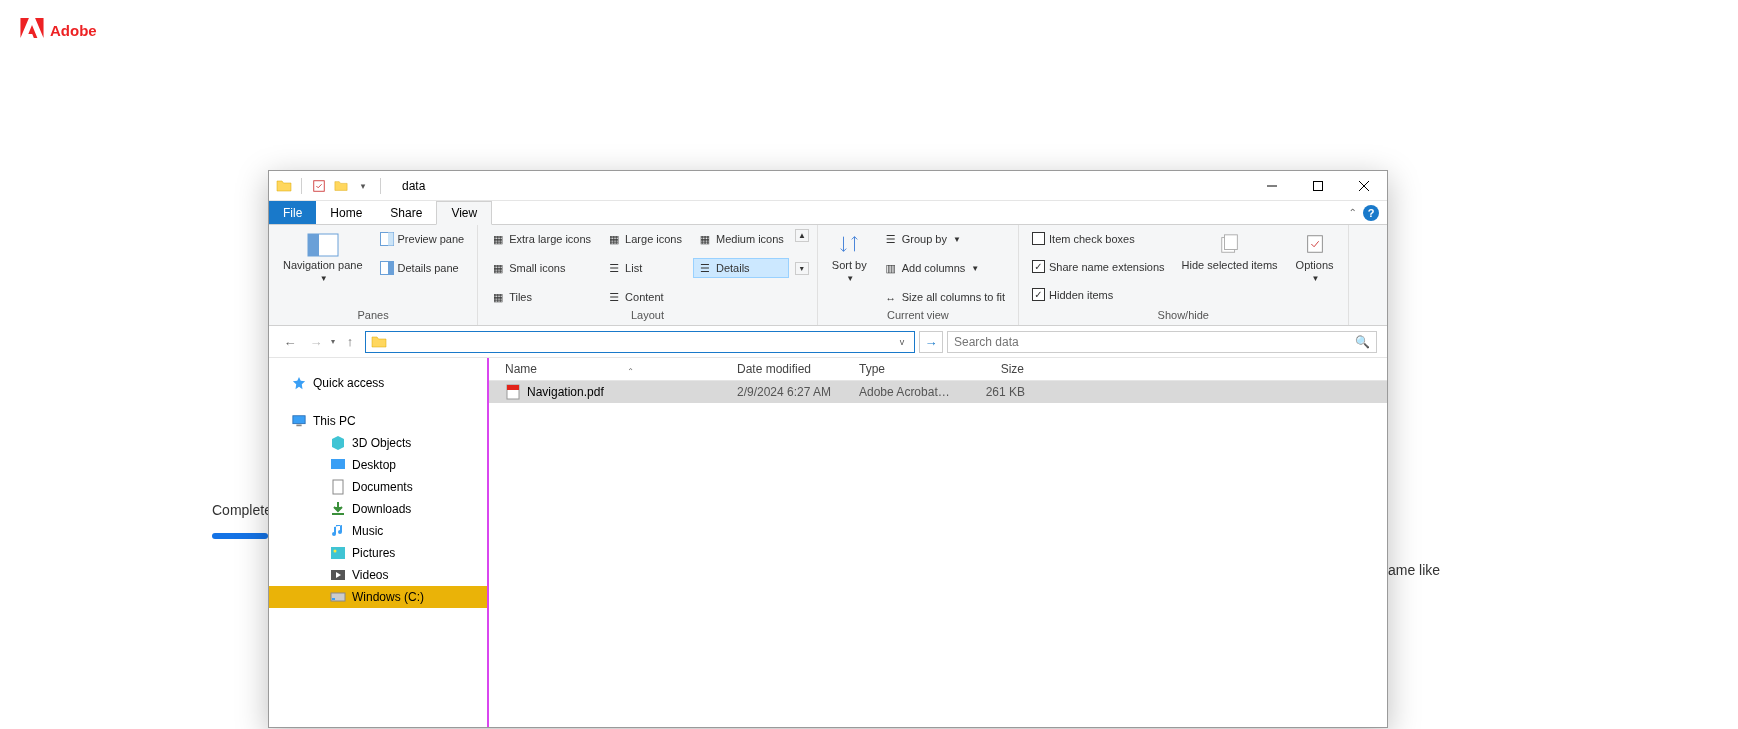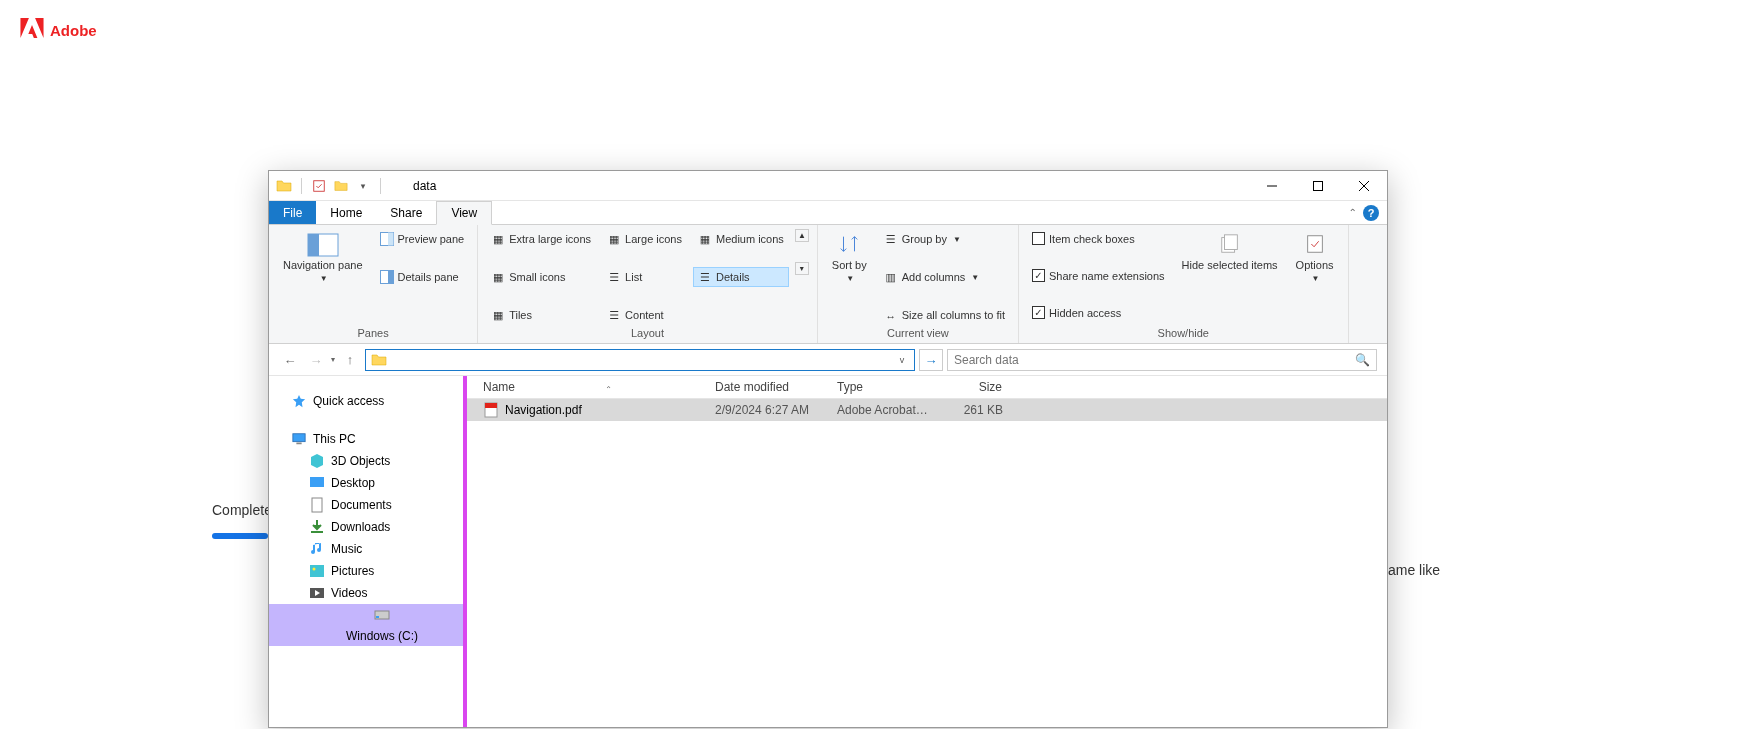--- a/index.html
+++ b/index.html
@@ -21,41 +21,41 @@
   background: #fff; border: 1px solid #9a9a9a;
   box-shadow: 0 8px 30px rgba(0,0,0,.25);
   display: flex; flex-direction: column;
 }
 
 
 .titlebar { height: 30px; display: flex; align-items: center; background: #fff; border-bottom: 1px solid #e5e5e5; }
 .titlebar-left { display: flex; align-items: center; gap: 4px; padding-left: 6px; }
 .tb-icon { width: 18px; height: 18px; display: inline-flex; align-items: center; justify-content: center; }
 .tb-sep { width: 1px; height: 16px; background: #d0d0d0; margin: 0 4px; }
-.tb-title { font-size: 12px; margin-left: 24px; }
+.tb-title { font-size: 12px; margin-left: 13px; }
 .titlebar-right { margin-left: auto; display: flex; }
 .win-btn { width: 46px; height: 30px; display: flex; align-items: center; justify-content: center; cursor: pointer; }
 
 
 .tabs { height: 24px; display: flex; background: #fff; border-bottom: 1px solid #d0d0d0; }
 .tab { padding: 0 14px; font-size: 12px; display: flex; align-items: center; cursor: pointer; }
 .tab.file { background: #1979ca; color: #fff; }
 .tab.active { background: #f5f6f7; border: 1px solid #d0d0d0; border-bottom: 1px solid #f5f6f7; margin-bottom: -1px; }
 .tabs-right { margin-left: auto; display: flex; align-items: center; gap: 6px; padding-right: 8px; }
 .collapse-caret { font-size: 10px; color: #666; cursor: pointer; }
 .help-badge { width: 16px; height: 16px; border-radius: 50%; background: #1979ca; color: #fff; font-size: 11px; font-weight: bold; display: flex; align-items: center; justify-content: center; cursor: pointer; }
 
 
 .ribbon { background: #f5f6f7; border-bottom: 1px solid #d0d0d0; display: flex; font-size: 11px; color: #333; }
 .rgroup { border-right: 1px solid #e0e0e0; padding: 4px 8px 2px; display: flex; flex-direction: column; }
 .rgroup-body { flex: 1; display: flex; align-items: flex-start; gap: 6px; }
 .rgroup-label { text-align: center; font-size: 11px; color: #555; padding: 2px 0; }
 .rbtn { display: flex; align-items: center; gap: 4px; padding: 2px 4px; cursor: pointer; border: 1px solid transparent; white-space: nowrap; }
 .rbtn.selected { background: #cce8ff; border-color: #99d1ff; }
-.rcol { display: flex; flex-direction: column; gap: 18px; }
+.rcol { display: flex; flex-direction: column; gap: 9px; }
 .rbig { display: flex; flex-direction: column; align-items: center; justify-content: center; padding: 4px 6px; cursor: pointer; text-align: center; line-height: 1.2; gap: 2px; }
 .ricon { width: 14px; height: 14px; display: inline-flex; align-items: center; justify-content: center; flex-shrink: 0; }
 .ricon-big { width: 32px; height: 24px; }
 .check { width: 13px; height: 13px; border: 1px solid #333; display: inline-flex; align-items: center; justify-content: center; font-size: 10px; background: #fff; }
 .caret { font-size: 8px; margin-left: 2px; }
 .expander { width: 14px; align-self: flex-end; display: flex; align-items: center; justify-content: center; border: 1px solid #ccc; font-size: 8px; cursor: pointer; padding: 1px; margin-bottom: 2px; }
 
 
 .addr-row { height: 32px; display: flex; align-items: center; gap: 4px; padding: 0 10px; background: #fff; border-bottom: 1px solid #e5e5e5; }
 .nav-btn { width: 22px; height: 22px; display: flex; align-items: center; justify-content: center; color: #666; cursor: pointer; font-size: 13px; }
@@ -64,25 +64,25 @@
 .addr { flex: 1; height: 22px; border: 1px solid #1979ca; display: flex; align-items: center; padding: 0 4px; gap: 4px; }
 .addr input { flex: 1; border: none; outline: none; font-size: 12px; }
 .addr-drop { width: 16px; text-align: center; font-size: 9px; color: #555; cursor: pointer; }
 .go-btn { width: 24px; height: 22px; border: 1px solid #ccc; display: flex; align-items: center; justify-content: center; color: #1979ca; cursor: pointer; font-size: 13px; }
 .search { width: 430px; height: 22px; border: 1px solid #ccc; display: flex; align-items: center; padding: 0 6px; }
 .search input { flex: 1; border: none; outline: none; font-size: 12px; color: #666; }
 .search-icon { color: #666; font-size: 12px; }
 
 
 .body { flex: 1; display: flex; overflow: hidden; }
-.tree { width: 198px; border-right: 4px solid #d946ef; padding: 8px 0; font-size: 12px; overflow: auto; }
+.tree { width: 220px; border-right: 2px solid #d946ef; padding: 8px 0; font-size: 12px; overflow: auto; }
 .tree-item { display: flex; align-items: center; gap: 6px; padding: 3px 8px 3px 22px; cursor: pointer; }
 .tree-item.root { padding-left: 22px; margin-top: 6px; }
-.tree-item.child { padding-left: 40px; text-align: right; }
-.tree-item.selected { background: #c4b5fd; flex-direction: column; }
+.tree-item.child { padding-left: 61px; text-align: right; }
+.tree-item.selected { background: #eab308; }
 .tree-icon { width: 16px; height: 16px; display: inline-flex; align-items: center; justify-content: center; }
 .tree-gap { height: 10px; }
 
 .files { flex: 1; display: flex; flex-direction: column; font-size: 12px; }
 .cols { display: flex; border-bottom: 1px solid #e5e5e5; color: #444; }
 .col { padding: 4px 8px; border-right: 1px solid transparent; display: flex; align-items: flex-end; gap: 4px; }
 .col.name { flex: 0 0 240px; padding-left: 16px; }
 .col.date { flex: 0 0 122px; }
 .col.type { flex: 0 0 110px; }
 .col.size { flex: 0 0 72px; justify-content: flex-end; }
@@ -293,21 +293,21 @@
           <div class="rbtn">
               <span class="check"></span>
               <span>Item check boxes</span>
             </div>
           <div class="rbtn">
               <span class="check">✓</span>
               <span>Share name extensions</span>
             </div>
           <div class="rbtn">
               <span class="check">✓</span>
-              <span>Hidden access</span>
+              <span>Hidden items</span>
             </div>
         </div>
         <div class="rbig">
           <span class="ricon-big"><svg viewBox="0 0 24 24" width="22" height="22">
                 <rect x="3" y="5" width="14" height="16" fill="#fff" stroke="#aaa"></rect>
                 <rect x="6" y="2" width="14" height="16" fill="#fff" stroke="#aaa"></rect>
               </svg></span>
           <span>Hide selected items</span>
         </div>
         <div class="rbig">

